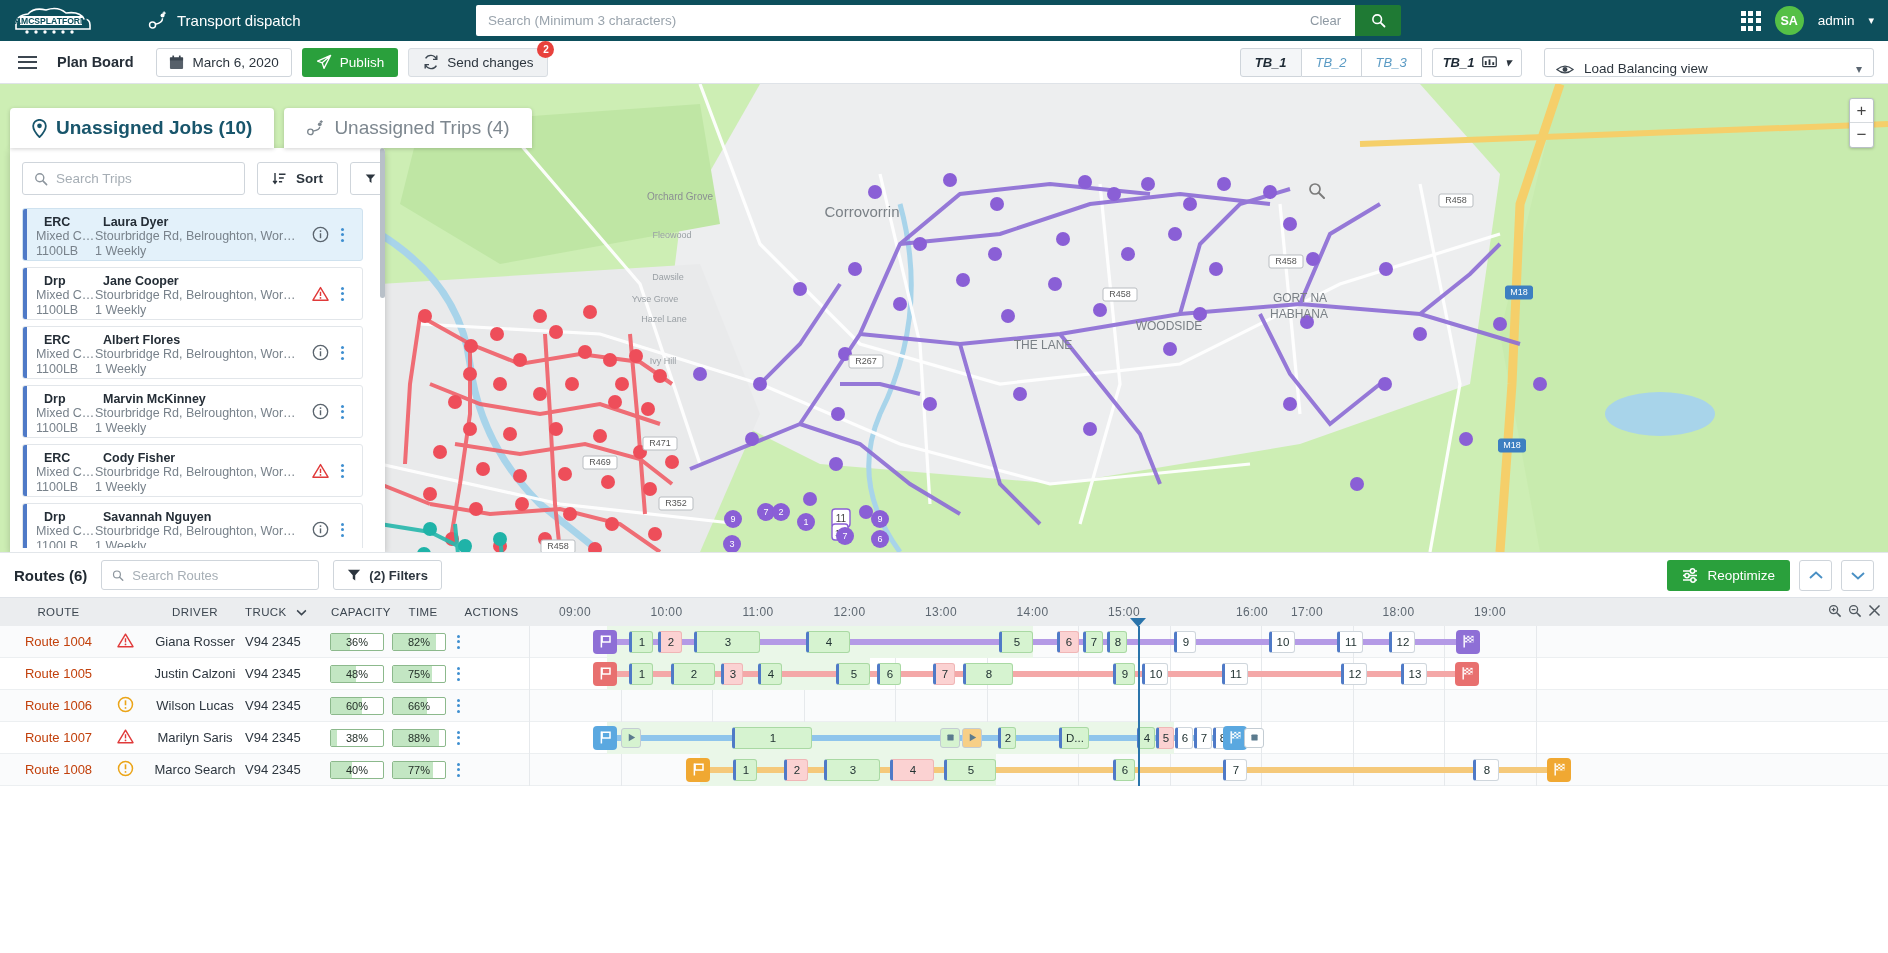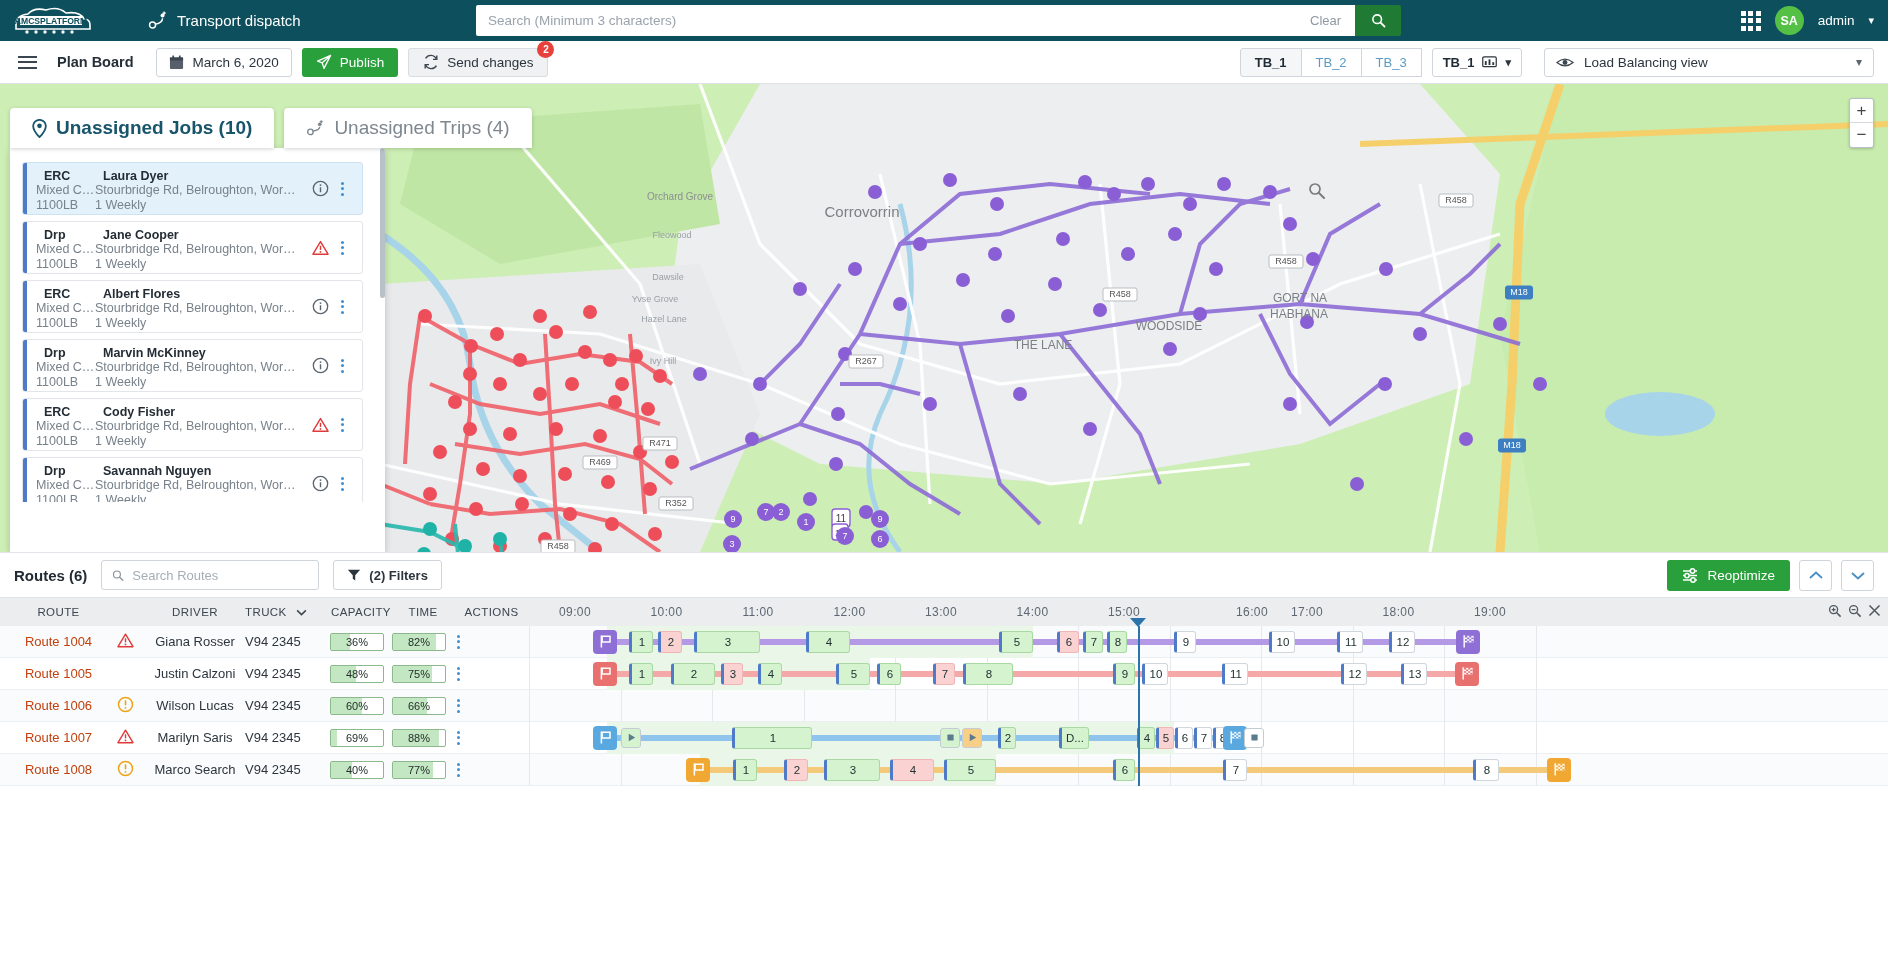--- a/index.html
+++ b/index.html
@@ -69,36 +69,36 @@
   .sendbtn {
     position:relative; display:flex; align-items:center; gap:8px; height:29px; padding:0 14px;
     background:#eff1f3; border:1px solid #d8dde2; border-radius:3px; color:#2c353e;
     font-size:13.5px; cursor:pointer; font-family:"Liberation Sans",sans-serif;
   }
   .badge {
     position:absolute; top:-8px; right:-7px; background:#e8413c; color:#fff;
     width:17px; height:17px; border-radius:50%; font-size:10px; display:flex;
     align-items:center; justify-content:center; font-weight:bold;
   }
-  .tbgroup { margin-left:auto; display:flex; align-items:center; gap:0; }
+  .tbgroup { margin-left:auto; display:flex; align-items:center; gap:0;font-style:italic; }
   .tbtab {
     height:29px; min-width:56px; padding:0 14px; display:flex; align-items:center;
     justify-content:center; border:1px solid #cfd5db; border-left:none;
     background:#fff; color:#5b9bc4; font-size:13px; cursor:pointer;
   }
   .tbtab:first-child { border-left:1px solid #cfd5db; border-radius:3px 0 0 3px; }
   .tbtab.active { color:#1f2b36; font-weight:bold; background:#f4f6f8; }
   .tbtab:last-of-type { border-radius:0 3px 3px 0; }
   .tbsel {
     margin-left:10px; height:29px; display:flex; align-items:center; gap:8px;
     padding:0 10px; border:1px solid #cfd5db; border-radius:3px; background:#fff;
     font-size:13px; font-weight:bold; color:#1f2b36; cursor:pointer;
   }
   .viewsel {
-    margin-left:12px; height:29px; width:330px; display:flex; align-items:center; gap:10px;
+    margin-left:12px; height:29px; width:330px; display:flex; align-items:flex-end; gap:10px;
     padding:0 11px; border:1px solid #cfd5db; border-radius:3px; background:#fff;
     font-size:13.5px; color:#2c353e; cursor:pointer;
   }
   .viewsel .vcaret { margin-left:auto; color:#5a6671; font-size:12px; }
 
   
   .mapwrap { position:relative; height:468px; overflow:hidden; background:#ccf0b5; }
   .mapsvg { position:absolute; inset:0; }
   .zoomctl {
     position:absolute; right:14px; top:14px; width:25px; background:#fff;
@@ -640,20 +640,42 @@
         <circle cx="5" cy="14" r="3.2" fill="none" stroke="#7d878f" stroke-width="1.6"></circle>
         <circle cx="16" cy="5" r="2.2" fill="#7d878f"></circle>
         <path d="M8 13 Q16 12 16 8" fill="none" stroke="#7d878f" stroke-width="1.6"></path>
         <path d="M16 2 L19.5 2 M17.75 0.3 L17.75 3.7" stroke="#7d878f" stroke-width="1.4"></path>
       </svg>
       <span>Unassigned Trips (4)</span>
     </div>
   </div>
 
   <div class="jobspanel">
+    <div class="jobctl">
+      <div class="jobsearch">
+        <svg width="14" height="14" viewBox="0 0 16 16">
+          <circle cx="6.6" cy="6.6" r="4.6" fill="none" stroke="#8d969e" stroke-width="1.6"></circle>
+          <path d="M10.2 10.2 L14.4 14.4" stroke="#8d969e" stroke-width="1.8" stroke-linecap="round"></path>
+        </svg>
+        <input value="" placeholder="Search Trips" style="">
+      </div>
+      <button class="sortbtn">
+        <svg width="15" height="15" viewBox="0 0 16 16">
+          <path d="M3.2 2 L3.2 13 M1.2 10.6 L3.2 13.2 L5.2 10.6" fill="none" stroke="#2c353e" stroke-width="1.5"></path>
+          <path d="M7.4 3.4 L14.4 3.4 M7.4 7.4 L12.6 7.4 M7.4 11.4 L10.8 11.4" stroke="#2c353e" stroke-width="1.5"></path>
+        </svg>
+        <span>Sort</span>
+      </button>
+      <button class="filterbtn">
+        <svg width="15" height="15" viewBox="0 0 16 16">
+          <path d="M1 2 L15 2 L9.4 8.4 L9.4 14.4 L6.6 12.4 L6.6 8.4 Z" fill="#2c353e"></path>
+        </svg>
+        <span>(2) Filters</span>
+      </button>
+    </div>
 
     <div class="joblist" id="job-list">
         <div class="jobcard sel">
     <div class="stripe"></div>
     <div class="jc-col1">
       <div class="jc-t1">ERC</div>
       <div class="jc-t2">Mixed C&amp;D</div>
       <div class="jc-t2">1100LB</div>
     </div>
     <div class="jc-col2">
@@ -1095,21 +1117,21 @@
     <div class="col-warn"><svg width="17" height="15" viewBox="0 0 18 16">
    <path d="M9 1.2 L17 14.6 L1 14.6 Z" fill="none" stroke="#e03a3a" stroke-width="1.5" stroke-linejoin="round"></path>
    <path d="M9 5.6 L9 10" stroke="#e03a3a" stroke-width="1.5"></path>
    <circle cx="9" cy="12.2" r="0.95" fill="#e03a3a"></circle>
           </svg></div>
     <div class="col-driver dcell">Marilyn Saris</div>
     <div class="col-truck dcell">V94 2345</div>
     <div class="col-cap">
       <div class="meter">
             <div class="fill" style="width:12%"></div>
-            <span>69%</span>
+            <span>38%</span>
           </div>
     </div>
     <div class="col-time">
       <div class="meter">
             <div class="fill" style="width:88%"></div>
             <span>88%</span>
           </div>
     </div>
     <div class="col-act">
       <div class="kebab">

